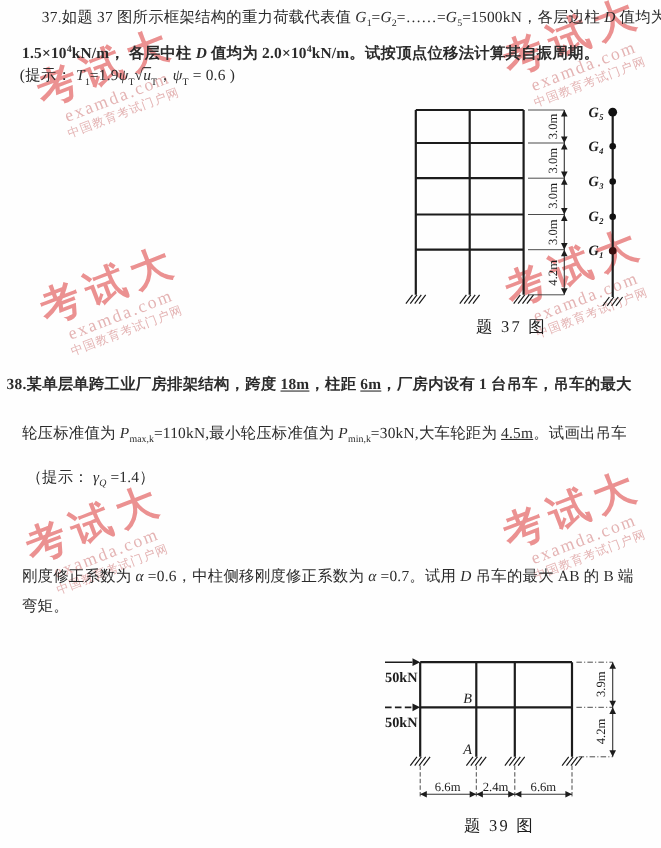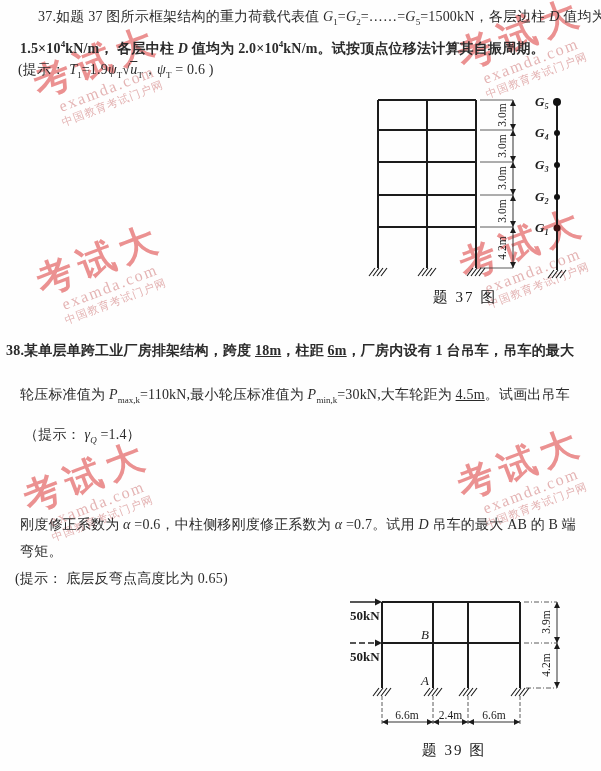--- a/index.html
+++ b/index.html
@@ -116,21 +116,20 @@
     </g>
     <text class="captxt" x="125" y="214" text-anchor="middle">题 37 图</text>
   </svg>
 
   <div class="line" style="left:6px;top:341px;font-weight:bold;"><span>38.某单层单跨工业厂房排架结构，跨度 </span><span class="r-u">18m</span><span>，柱距 </span><span class="r-u">6m</span><span>，厂房内设有 1 台吊车，吊车的最大</span></div>
   <div class="line" style="left:20px;top:373px;margin-top:12px;"><span>轮压标准值为 </span><span class="r-i">P</span><span class="r-sub">max,k</span><span>=110kN,最小轮压标准值为 </span><span class="r-i">P</span><span class="r-sub">min,k</span><span>=30kN,大车轮距为 </span><span class="r-u">4.5m</span><span>。试画出吊车</span></div>
   <div class="line" style="left:24px;top:425px;"><span>（提示： </span><span class="r-i">γ</span><span class="r-i r-sub">Q</span><span> =1.4）</span></div>
 
   <div class="line" style="left:20px;top:515px;"><span>刚度修正系数为 </span><span class="r-i">α</span><span> =0.6，中柱侧移刚度修正系数为 </span><span class="r-i">α</span><span> =0.7。试用 </span><span class="r-i">D</span><span> 吊车的最大 AB 的 B 端</span></div>
   <div class="line" style="left:20px;top:542px;text-align:center;"><span>弯矩。</span></div>
-  <div class="line" style="left:15px;top:569px;"><span>(提示： 底层反弯点高度比为 0.65)</span></div>
 
   <svg class="fig" style="left:330px;top:592px;" width="255" height="179" viewBox="0 0 255 179">
     <g stroke="#1c1c1c" stroke-width="2" fill="none">
       <path d="M52 10 V96 M103 10 V96 M138 10 V96 M190 10 V96"></path>
       <path d="M52 10 H190 M52 51 H190"></path>
     </g>
     <g stroke="#1c1c1c" stroke-width="1.1">
       <path d="M-9 8 L-3 0 M-5 8 L1 0 M-1 8 L5 0 M3 8 L9 0" transform="translate(52,96)"></path>
       <path d="M-9 8 L-3 0 M-5 8 L1 0 M-1 8 L5 0 M3 8 L9 0" transform="translate(103,96)"></path>
       <path d="M-9 8 L-3 0 M-5 8 L1 0 M-1 8 L5 0 M3 8 L9 0" transform="translate(138,96)"></path>

